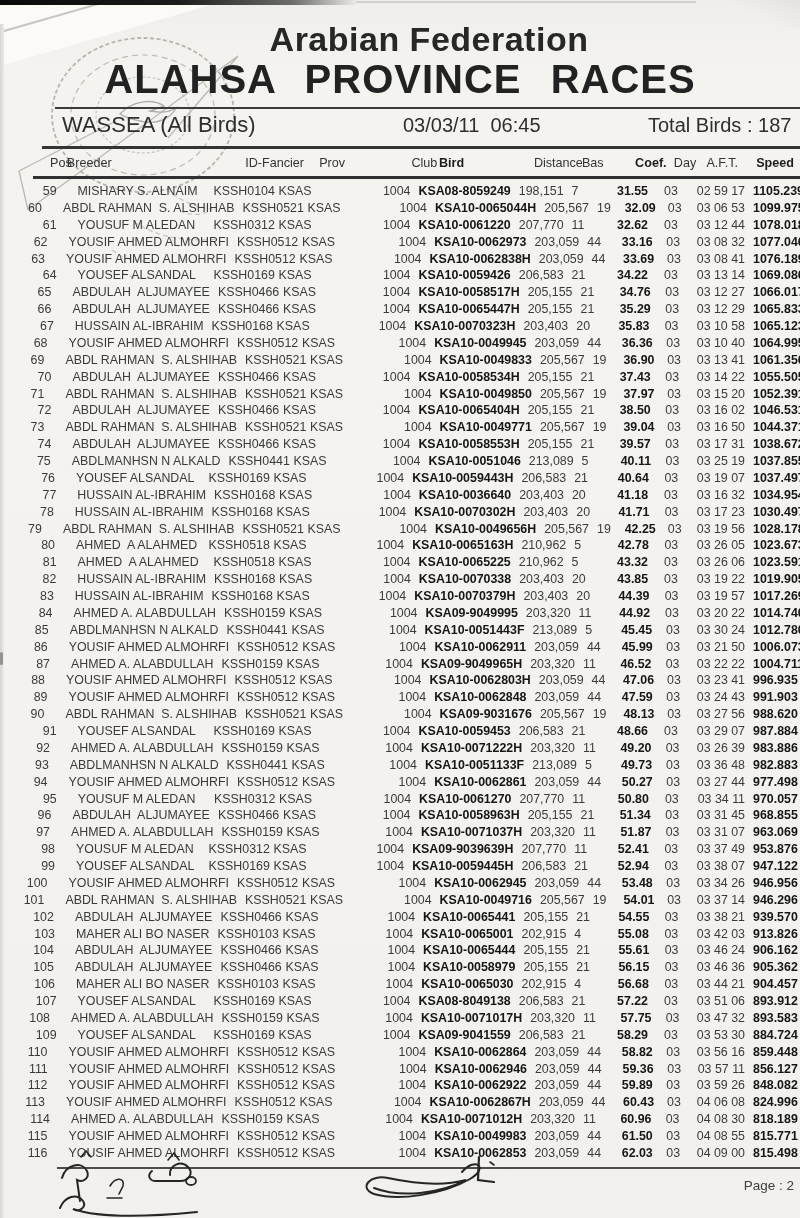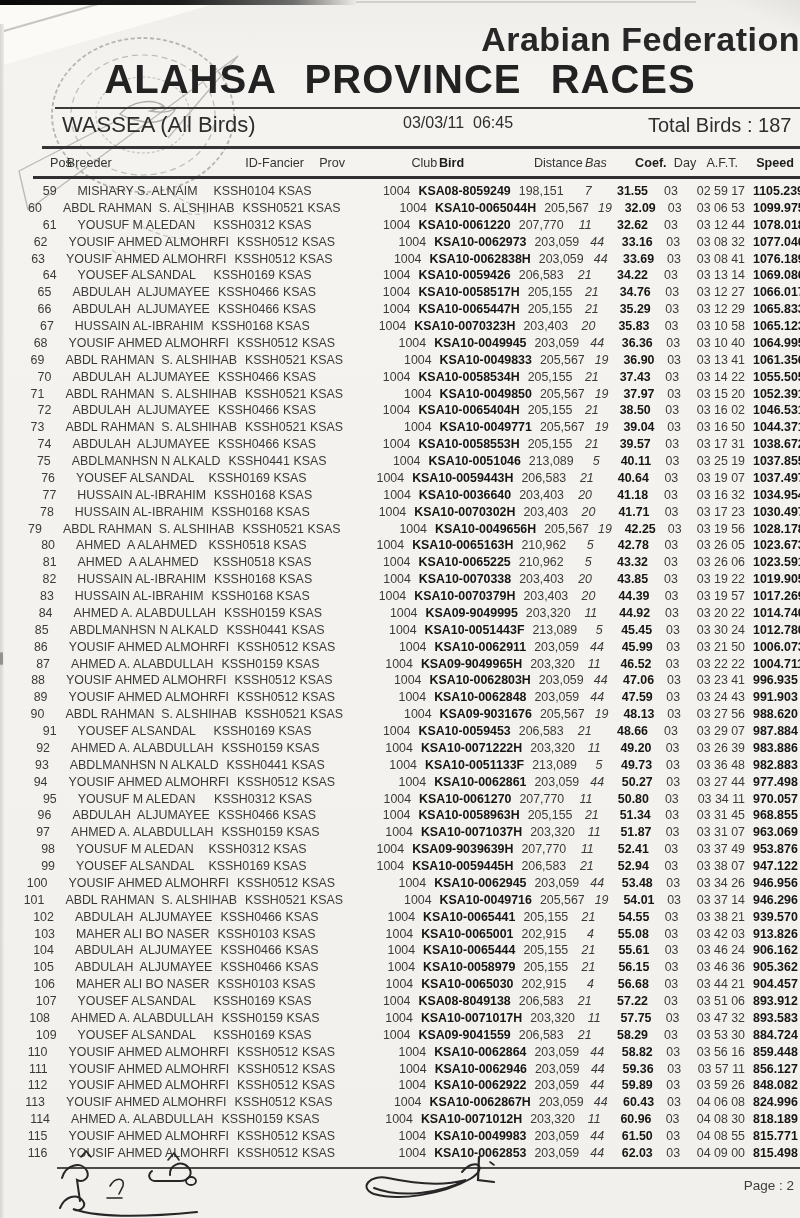--- a/index.html
+++ b/index.html
@@ -22,47 +22,47 @@
     clip-path:polygon(0 0,100% 0,0 100%);}
   .corner-line{position:absolute;top:32px;left:-3px;width:238px;height:1.5px;background:#c7c6c2;
     transform:rotate(-16deg);transform-origin:left center;}
   .left-edge{position:absolute;top:24px;left:0;width:4px;height:1194px;
     background:linear-gradient(to right,#d6d5d1,#edebe7);}
   .left-speck{position:absolute;left:0;top:652px;width:3px;height:13px;background:#80807c;border-radius:2px;opacity:.8;}
   .tr-mark{position:absolute;top:0;right:0;width:80px;height:28px;opacity:.45;
     background:linear-gradient(205deg,#d4d3cf 0%,rgba(212,211,207,0) 55%);}
 
   
-  .title1{position:absolute;top:20px;left:0;width:100%;text-align:right;padding-left:58px;
+  .title1{position:absolute;top:20px;left:0;width:100%;text-align:center;padding-left:58px;
     font-size:34px;font-weight:bold;color:#272727;letter-spacing:.5px;}
   .title2{position:absolute;top:57px;left:0;width:100%;text-align:center;
     font-size:40px;font-weight:bold;color:#222;letter-spacing:1px;word-spacing:17px;}
   .rule{position:absolute;background:var(--rule);}
   .rule1{top:107px;left:55px;width:745px;height:2px;}
   .rule2{top:146px;left:42px;width:758px;height:2.5px;background:#343434;}
   .rule3{top:176px;left:33px;width:767px;height:2.5px;background:#303030;}
   .rule-footer{top:1167px;left:57px;width:743px;height:1.5px;background:#4c4c4c;}
 
   .race-name{position:absolute;top:112px;left:62px;font-size:22px;color:#2e2e2e;white-space:pre;}
-  .race-datetime{position:absolute;top:114px;left:403px;font-size:16px;color:#2e2e2e;white-space:pre;}
+  .race-datetime{position:absolute;top:114px;left:403px;font-size:20px;color:#2e2e2e;white-space:pre;}
   .race-total{position:absolute;top:114px;left:648px;font-size:20px;color:#2e2e2e;white-space:pre;}
 
   
   .thead{position:absolute;top:156px;left:0;width:794px;display:flex;font-size:12.6px;color:#333;}
   .tbody{position:absolute;top:183px;left:0;width:794px;}
   .trow{display:flex;height:16.88px;line-height:16.88px;font-size:12.4px;gap:8px;}
   .c{white-space:pre;overflow:visible;}
   .c-pos{width:76px;text-align:right;}
   .c-breeder{width:172px;margin-left:13px;}
   .c-fancier{width:57px;}
   .c-prov{width:65px;}
   .c-club{width:30px;margin-left:48px;}
   .c-bird{width:103px;font-weight:bold;color:var(--ink-bold);}
   .c-distance{width:48px;}
-  .c-bas{width:27px;text-align:right;font-style:italic;}
+  .c-bas{width:27px;}
   .c-coef{width:65px;text-align:right;font-weight:bold;color:var(--ink-bold);}
   .c-day{width:40px;text-align:center;}
   .c-aft{width:57px;padding-left:3px;}
   .c-speed{width:41px;text-align:right;font-weight:bold;color:var(--ink-bold);}
   .thead .c-pos{text-align:center;padding-left:48px;}
   .thead .c-breeder{text-indent:-20px;}
   .thead .c-prov{padding-left:17px;}
   .thead .c-bird,.thead .c-coef,.thead .c-speed{font-weight:bold;color:#1d1d1d;}
 
   .page-num{position:absolute;top:1178px;right:6px;font-size:13.5px;color:#3d3d3d;white-space:pre;}

